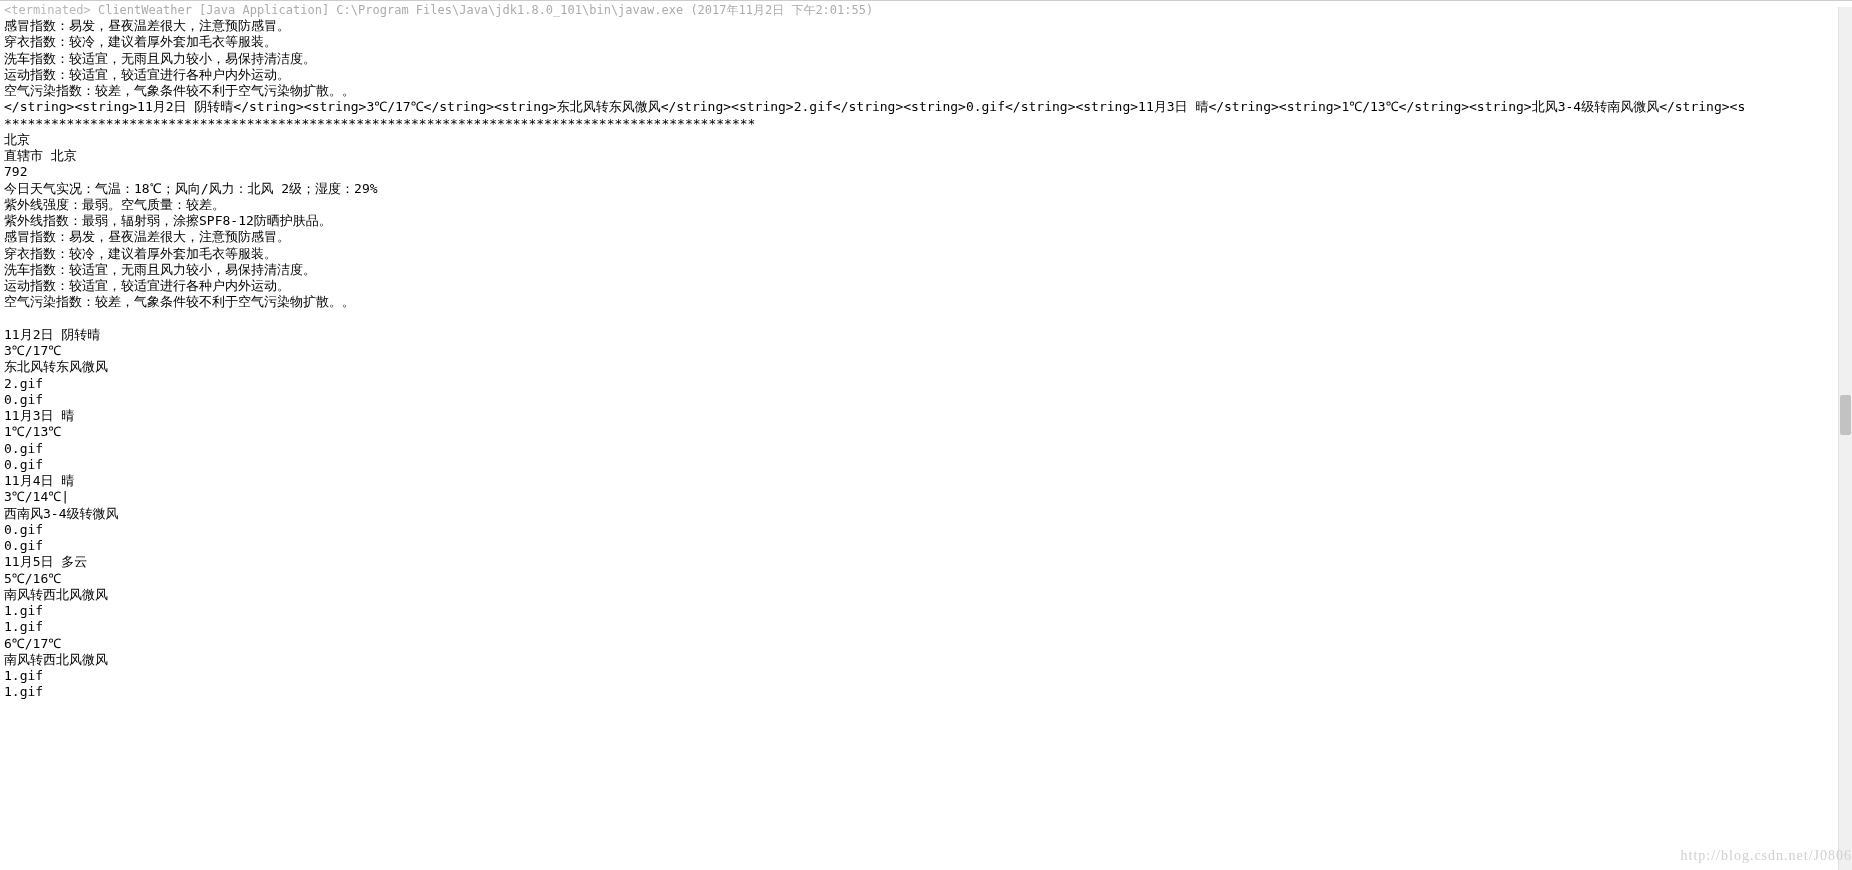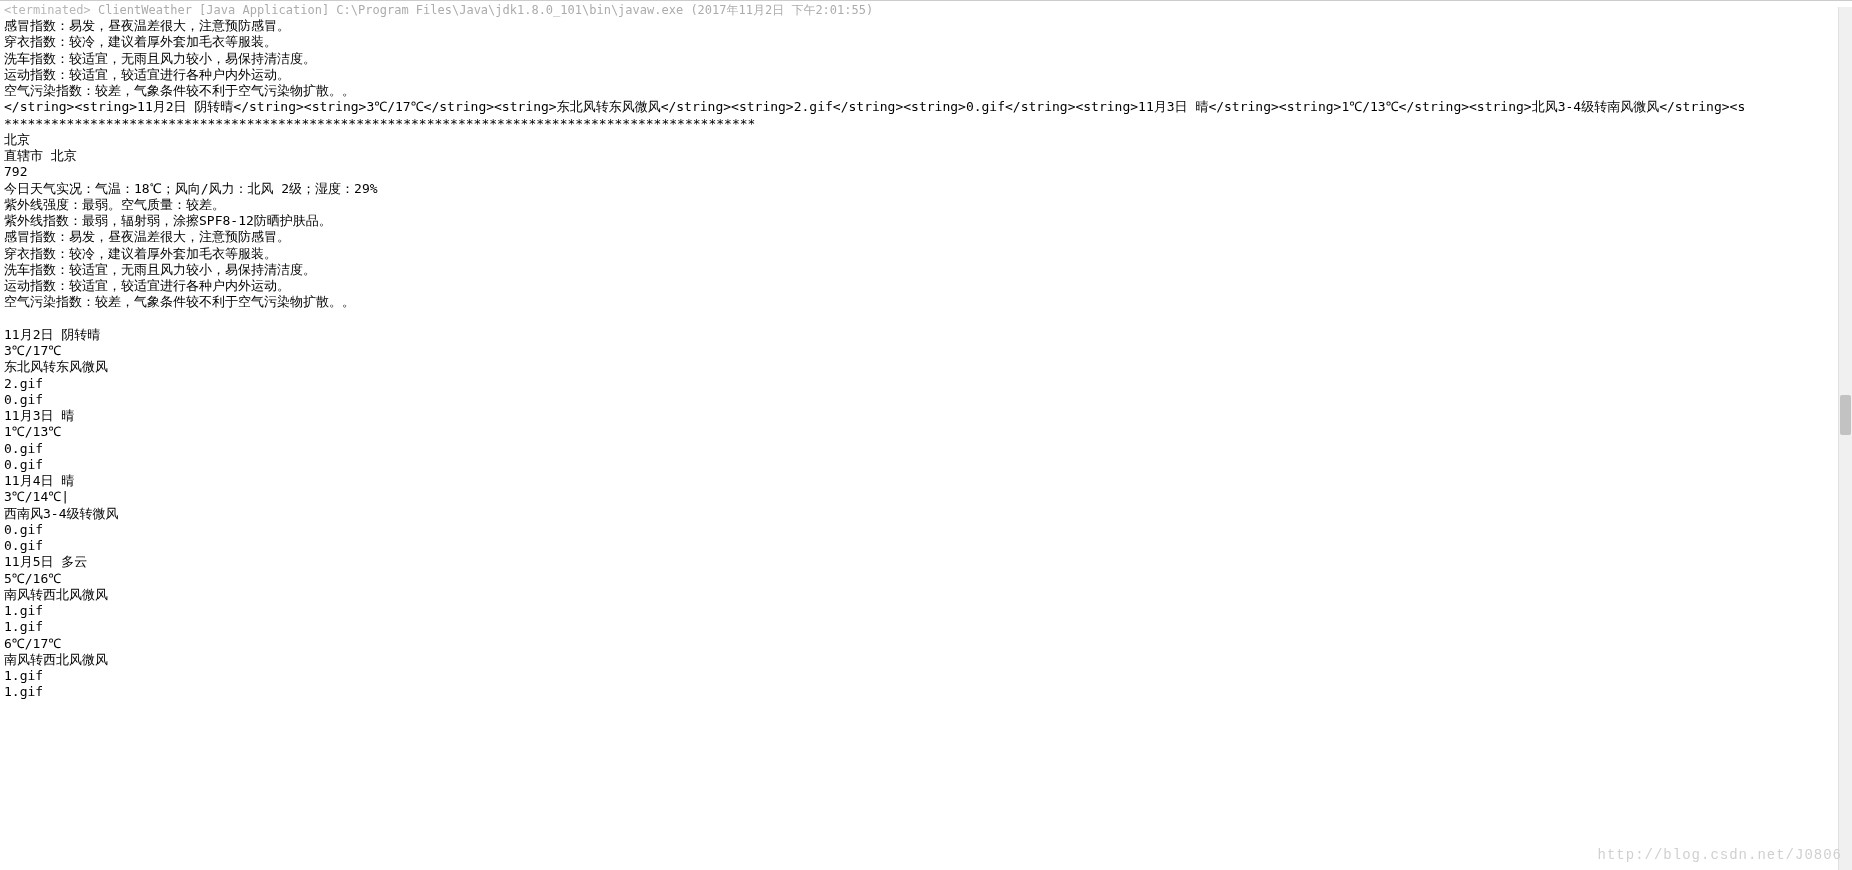--- a/index.html
+++ b/index.html
@@ -23,24 +23,24 @@
       color: #888;
       opacity: 0.7;
       font-size: 12px;
     }
     .term-tag { color: #999; }
     .app-name { color: #888; }
     .app-info { color: #888; }
     .output-line { white-space: nowrap; }
     .watermark {
       position: absolute;
-      right: 10px;
+      right: 0;
       bottom: 6px;
       color: #d0d0d0;
-      font-family: Liberation Mono, monospace;
+      font-family: Liberation Serif, serif;
       font-size: 14px;
       letter-spacing: 1px;
     }
     .vscrollbar {
       position: absolute;
       right: 0;
       top: 7px;
       bottom: 0;
       width: 14px;
       background: #f0f0f0;

